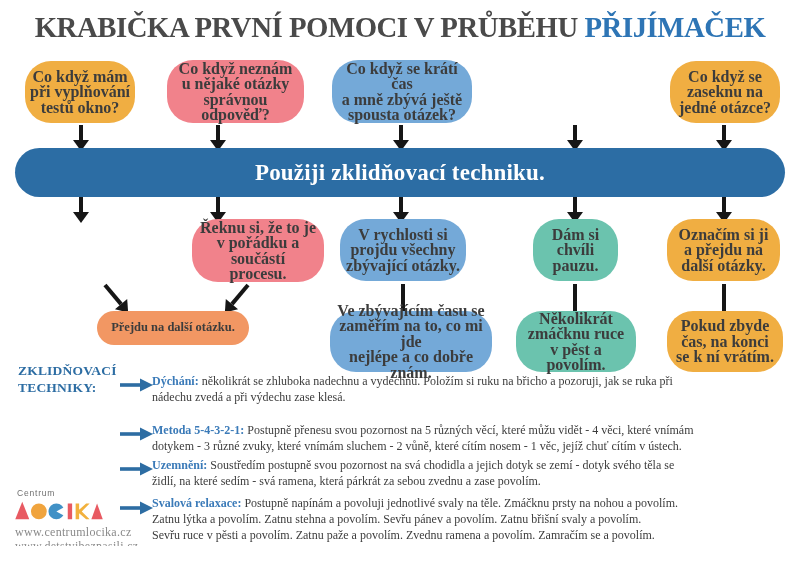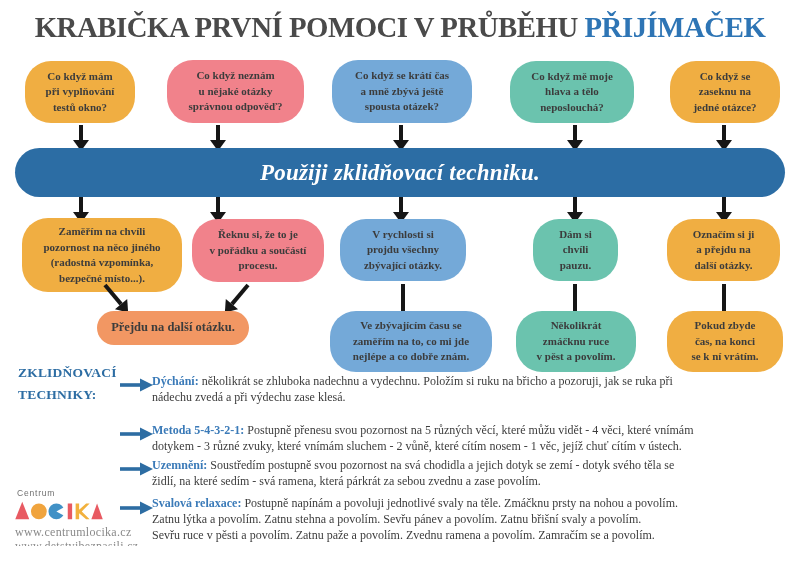--- a/index.html
+++ b/index.html
@@ -5,40 +5,40 @@
   html,body{margin:0;padding:0;background:#ffffff;}
   .canvas{position:relative;width:800px;height:546px;background:#ffffff;overflow:hidden;
           font-family:"Liberation Serif",serif;}
   
   .title{position:absolute;left:0;top:10px;width:800px;text-align:center;white-space:nowrap;
          font-weight:700;font-size:30px;letter-spacing:-0.5px;transform:scaleX(0.96);}
   .title .t-main{color:var(--title-gray,#4a4a4a);}
   .title .t-accent{color:var(--title-blue,#2e75b5);}
   
   .bubble{position:absolute;display:flex;align-items:center;justify-content:center;text-align:center;
-          border-radius:26px;color:var(--text-dark,#3c3c3c);font-weight:700;font-size:11px;
+          border-radius:26px;color:var(--text-dark,#3c3c3c);font-weight:700;font-size:16px;
           line-height:15.5px;white-space:pre-line;padding:2px 4px;box-sizing:border-box;}
   .b-yellow{background:var(--yellow,#f0ae42);}
   .b-pink{background:var(--pink,#f1828b);}
   .b-blue{background:var(--blue,#74a9d8);}
   .b-teal{background:var(--teal,#6bc3ae);}
   .b-salmon{background:var(--salmon,#f29763);}
   
   .banner{position:absolute;left:15px;top:148px;width:770px;height:49px;border-radius:25px;
           background:var(--banner,#2c6da4);display:flex;align-items:center;justify-content:center;
-          color:#ffffff;font-size:23px;font-weight:600;letter-spacing:0.2px;font-style:italic;}
+          color:#ffffff;font-size:23px;font-weight:600;letter-spacing:0.2px;}
   
   .arrow{position:absolute;display:flex;flex-direction:column;align-items:center;width:16px;
          transform-origin:top center;}
   .arrow .stem{width:4px;flex:1;background:var(--arrow-black,#161616);}
   .arrow .head{width:0;height:0;border-left:8px solid transparent;border-right:8px solid transparent;
                border-top:11px solid var(--arrow-black,#161616);}
   
   .tech-heading{position:absolute;left:18px;top:362px;width:120px;white-space:pre-line;
-                font-weight:700;font-size:13.5px;line-height:22px;color:var(--tech-blue,#2d6da3);
+                font-weight:700;font-size:13.5px;line-height:17px;color:var(--tech-blue,#2d6da3);
                 letter-spacing:0.2px;}
   .tech-arrow{position:absolute;left:118px;color:var(--tech-blue,#2d6da3);}
   .tech-item{position:absolute;left:152px;width:652px;white-space:pre-line;font-size:12px;
              line-height:15.8px;color:var(--text-dark,#3c3c3c);}
   .tech-label{color:var(--label-blue,#3a7ab8);font-weight:600;}
   
   .logo-top{position:absolute;left:17px;top:488px;font-family:"Liberation Sans",sans-serif;
             font-size:8.5px;letter-spacing:0.8px;color:#6f6f6f;}
   .logo-mark{position:absolute;left:15px;top:500px;}
   .logo-site{position:absolute;left:15px;font-size:12px;letter-spacing:0.3px;color:#8a8a8a;}
@@ -53,23 +53,20 @@
 
   <div class="bubble b-yellow" style="left:25px;top:61px;width:110px;height:62px;">Co když mám
 při vyplňování
 testů okno?</div>
   <div class="bubble b-blue" style="left:332px;top:60px;width:140px;height:63px;">Co když se krátí čas
 a mně zbývá ještě
 spousta otázek?</div>
   <div class="bubble b-pink" style="left:167px;top:60px;width:137px;height:63px;">Co když neznám
 u nějaké otázky
 správnou odpověď?</div>
-  <div class="bubble b-teal" style="left:510px;top:61px;width:124px;height:62px;">Co když mě moje
-hlava a tělo
-neposlouchá?</div>
   <div class="bubble b-yellow" style="left:670px;top:61px;width:110px;height:62px;">Co když se
 zaseknu na
 jedné otázce?</div>
 
   <div class="arrow" style="left:73px;top:125px;height:26px;">
       <div class="stem"></div>
       <div class="head"></div>
     </div>
   <div class="arrow" style="left:210px;top:125px;height:26px;">
       <div class="stem"></div>
@@ -104,24 +101,20 @@
     </div>
   <div class="arrow" style="left:567px;top:197px;height:26px;">
       <div class="stem"></div>
       <div class="head"></div>
     </div>
   <div class="arrow" style="left:716px;top:197px;height:26px;">
       <div class="stem"></div>
       <div class="head"></div>
     </div>
 
-  <div class="bubble b-yellow" style="left:22px;top:218px;width:160px;height:74px;">Zaměřím na chvíli
-pozornost na něco jiného
-(radostná vzpomínka,
-bezpečné místo...).</div>
   <div class="bubble b-blue" style="left:340px;top:219px;width:126px;height:62px;">V rychlosti si
 projdu všechny
 zbývající otázky.</div>
   <div class="bubble b-pink" style="left:192px;top:219px;width:132px;height:63px;">Řeknu si, že to je
 v pořádku a součástí
 procesu.</div>
   <div class="bubble b-teal" style="left:533px;top:219px;width:85px;height:62px;">Dám si
 chvíli
 pauzu.</div>
   <div class="bubble b-yellow" style="left:667px;top:219px;width:113px;height:62px;">Označím si ji

